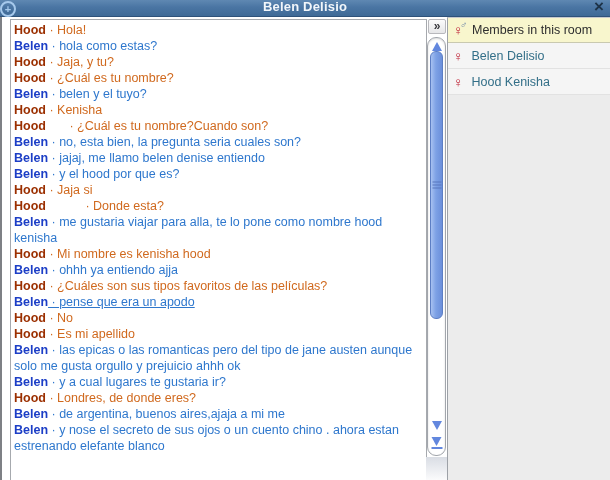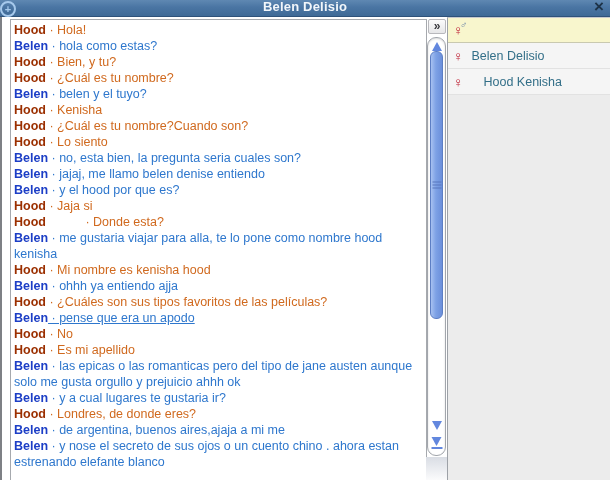--- a/index.html
+++ b/index.html
@@ -75,26 +75,25 @@
     </span>
     <span class="title">Belen Delisio</span>
     <span class="close">×</span>
   </div>
 
   <div class="left-edge"></div>
 
   <div class="chat-panel">
       <div class="chat-message"><span class="chat-author" style="color: rgb(155, 47, 0);">Hood</span><span class="chat-text" style="color: rgb(208, 105, 30);"> · Hola!</span></div>
       <div class="chat-message"><span class="chat-author" style="color: rgb(28, 62, 198);">Belen</span><span class="chat-text" style="color: rgb(46, 119, 205);"> · hola como estas?</span></div>
-      <div class="chat-message"><span class="chat-author" style="color: rgb(155, 47, 0);">Hood</span><span class="chat-text" style="color: rgb(208, 105, 30);"> · Bien, y tu?</span></div>
+      <div class="chat-message"><span class="chat-author" style="color: rgb(155, 47, 0);">Hood</span><span class="chat-text" style="color: rgb(208, 105, 30);"> · Jaja, y tu?</span></div>
       <div class="chat-message"><span class="chat-author" style="color: rgb(155, 47, 0);">Hood</span><span class="chat-text" style="color: rgb(208, 105, 30);"> · ¿Cuál es tu nombre?</span></div>
       <div class="chat-message"><span class="chat-author" style="color: rgb(28, 62, 198);">Belen</span><span class="chat-text" style="color: rgb(46, 119, 205);"> · belen y el tuyo?</span></div>
       <div class="chat-message"><span class="chat-author" style="color: rgb(155, 47, 0);">Hood</span><span class="chat-text" style="color: rgb(208, 105, 30);"> · Kenisha</span></div>
-      <div class="chat-message"><span class="chat-author" style="color: rgb(155, 47, 0);">Hood</span><span class="chat-text" style="color: rgb(208, 105, 30);"> · ¿Cuál es tu nombre?Cuando son?</span></div>
-      <div class="chat-message"><span class="chat-author" style="color: rgb(155, 47, 0);">Hood</span><span class="chat-text" style="color: rgb(208, 105, 30);"> · Lo siento</span></div>
+      <div class="chat-message"><span class="chat-author" style="color: rgb(155, 47, 0);">Hood</span><span class="chat-text" style="color: rgb(208, 105, 30); padding-left: 20px;"> · ¿Cuál es tu nombre?Cuando son?</span></div>
       <div class="chat-message"><span class="chat-author" style="color: rgb(28, 62, 198);">Belen</span><span class="chat-text" style="color: rgb(46, 119, 205);"> · no, esta bien, la pregunta seria cuales son?</span></div>
       <div class="chat-message"><span class="chat-author" style="color: rgb(28, 62, 198);">Belen</span><span class="chat-text" style="color: rgb(46, 119, 205);"> · jajaj, me llamo belen denise entiendo</span></div>
       <div class="chat-message"><span class="chat-author" style="color: rgb(28, 62, 198);">Belen</span><span class="chat-text" style="color: rgb(46, 119, 205);"> · y el hood por que es?</span></div>
       <div class="chat-message"><span class="chat-author" style="color: rgb(155, 47, 0);">Hood</span><span class="chat-text" style="color: rgb(208, 105, 30);"> · Jaja si</span></div>
       <div class="chat-message"><span class="chat-author" style="color: rgb(155, 47, 0);">Hood</span><span class="chat-text" style="color: rgb(208, 105, 30); padding-left: 36px;"> · Donde esta?</span></div>
       <div class="chat-message"><span class="chat-author" style="color: rgb(28, 62, 198);">Belen</span><span class="chat-text" style="color: rgb(46, 119, 205);"> · me gustaria viajar para alla, te lo pone como nombre hood kenisha</span></div>
       <div class="chat-message"><span class="chat-author" style="color: rgb(155, 47, 0);">Hood</span><span class="chat-text" style="color: rgb(208, 105, 30);"> · Mi nombre es kenisha hood</span></div>
       <div class="chat-message"><span class="chat-author" style="color: rgb(28, 62, 198);">Belen</span><span class="chat-text" style="color: rgb(46, 119, 205);"> · ohhh ya entiendo ajja</span></div>
       <div class="chat-message"><span class="chat-author" style="color: rgb(155, 47, 0);">Hood</span><span class="chat-text" style="color: rgb(208, 105, 30);"> · ¿Cuáles son sus tipos favoritos de las películas?</span></div>
       <div class="chat-message"><span class="chat-author" style="color: rgb(28, 62, 198);">Belen</span><span class="chat-text" style="color: rgb(46, 119, 205); text-decoration: underline;"> · pense que era un apodo</span></div>
@@ -132,26 +131,27 @@
   </div>
 
   <div class="scroll-footer"></div>
 
   <div class="members-panel">
     <div class="members-header">
       <span class="icon-couple">
         <span class="f" style="color: rgb(193, 43, 61);">♀</span>
         <span class="m" style="color: rgb(108, 134, 168);">♂</span>
       </span>
+      <span class="members-title">Members in this room</span>
     </div>
     <div class="members-list">
         <div class="member-row">
           <span class="member-icon" style="color: rgb(193, 43, 61);">♀</span>
           <span class="member-name" style="color: rgb(51, 111, 136);">Belen Delisio</span>
         </div>
         <div class="member-row">
           <span class="member-icon" style="color: rgb(193, 43, 61);">♀</span>
-          <span class="member-name" style="color: rgb(51, 111, 136); margin-left: 12px;">Hood Kenisha</span>
+          <span class="member-name" style="color: rgb(51, 111, 136);">Hood Kenisha</span>
         </div>
       </div>
   </div>
 
 </div>
 
 </body></html>

